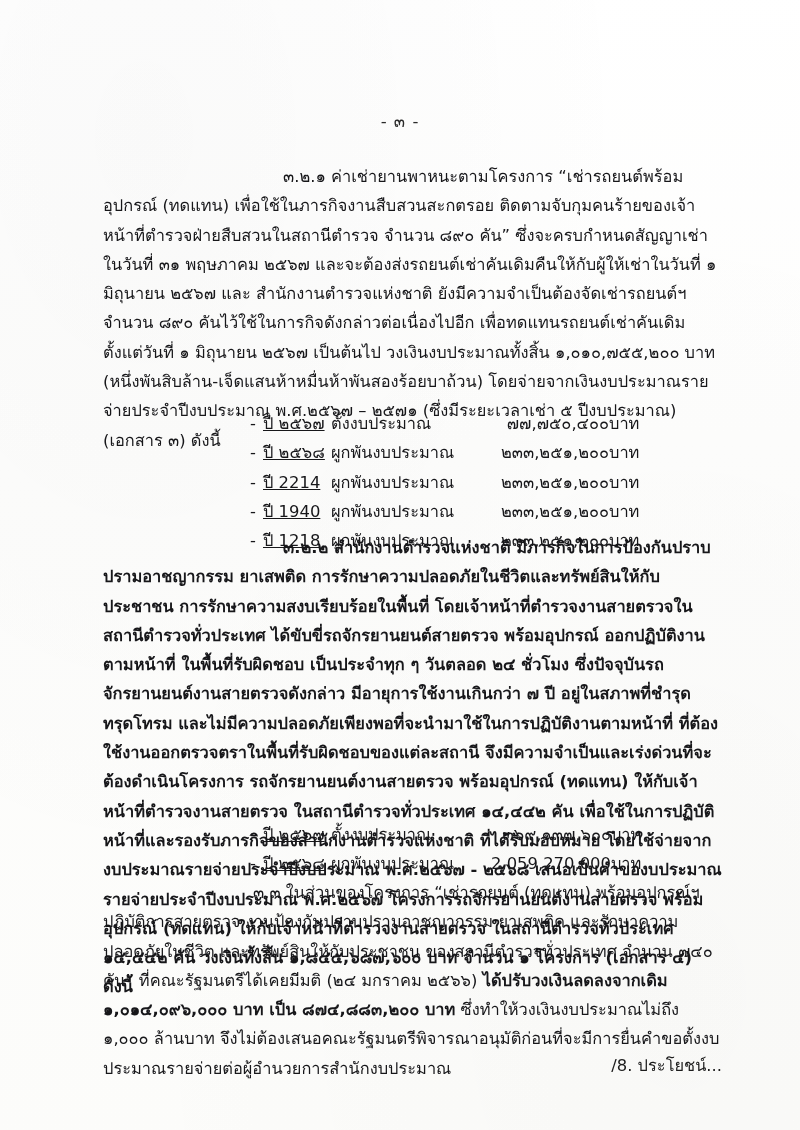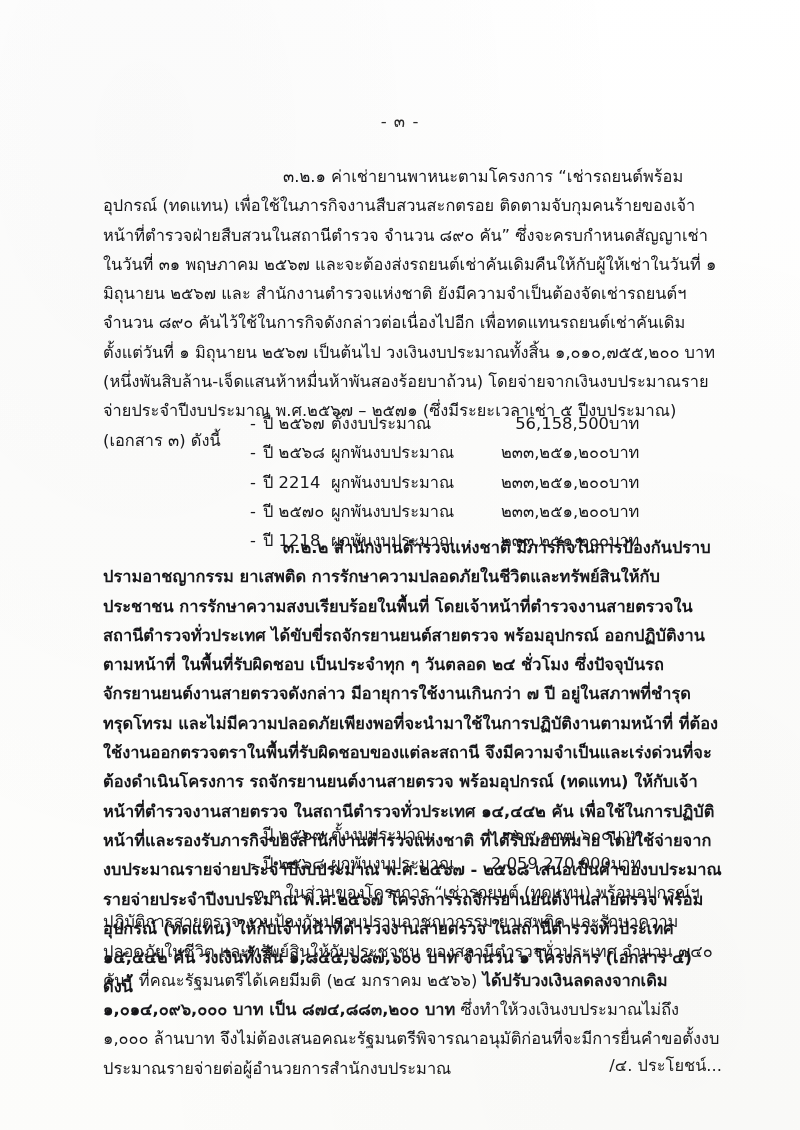--- a/index.html
+++ b/index.html
@@ -78,21 +78,21 @@
     font-size: 16.4px;
     line-height: 29.3px;
   }
   table.budget-table td {
     padding: 0;
     vertical-align: baseline;
     white-space: nowrap;
     color: #17171a;
   }
   td.bt-dash { width: 13px; }
-  td.bt-year { width: 68px; }
+  td.bt-year { width: 68px; text-decoration: underline; }
   td.bt-kind { width: 160px; }
   td.bt-amount { text-align: right; width: 118px; }
   td.bt-unit { padding-left: 9px; font-family: Liberation Serif, serif; }
 
   .table-block { position: absolute; left: 103px; width: 622px; }
 
   .footer-note {
     position: absolute;
     right: 78px;
     top: 1052px;
@@ -112,40 +112,40 @@
       <p class="para indent-2">๓.๒.๑ ค่าเช่ายานพาหนะตามโครงการ “เช่ารถยนต์พร้อมอุปกรณ์ (ทดแทน) เพื่อใช้ในภารกิจงานสืบสวนสะกตรอย ติดตามจับกุมคนร้ายของเจ้าหน้าที่ตำรวจฝ่ายสืบสวนในสถานีตำรวจ จำนวน ๘๙๐ คัน” ซึ่งจะครบกำหนดสัญญาเช่า ในวันที่ ๓๑ พฤษภาคม ๒๕๖๗ และจะต้องส่งรถยนต์เช่าคันเดิมคืนให้กับผู้ให้เช่าในวันที่ ๑ มิถุนายน ๒๕๖๗ และ สำนักงานตำรวจแห่งชาติ ยังมีความจำเป็นต้องจัดเช่ารถยนต์ฯ จำนวน ๘๙๐ คันไว้ใช้ในการกิจดังกล่าวต่อเนื่องไปอีก เพื่อทดแทนรถยนต์เช่าคันเดิม ตั้งแต่วันที่ ๑ มิถุนายน ๒๕๖๗ เป็นต้นไป วงเงินงบประมาณทั้งสิ้น ๑,๐๑๐,๗๕๕,๒๐๐ บาท (หนึ่งพันสิบล้าน-เจ็ดแสนห้าหมื่นห้าพันสองร้อยบาถ้วน) โดยจ่ายจากเงินงบประมาณรายจ่ายประจำปีงบประมาณ พ.ศ.๒๕๖๗ – ๒๕๗๑ (ซึ่งมีระยะเวลาเช่า ๕ ปีงบประมาณ) (เอกสาร ๓) ดังนี้</p>
     </div>
 
     <div class="table-block" style="top:409px;">
       <table class="budget-table">
         <tbody>
           <tr>
             <td class="bt-dash">-</td>
             <td class="bt-year">ปี ๒๕๖๗</td>
             <td class="bt-kind">ตั้งงบประมาณ</td>
-            <td class="bt-amount">56,158,500</td>
+            <td class="bt-amount">๗๗,๗๕๐,๔๐๐</td>
             <td class="bt-unit">บาท</td>
           </tr>
           <tr>
             <td class="bt-dash">-</td>
             <td class="bt-year">ปี ๒๕๖๘</td>
             <td class="bt-kind">ผูกพันงบประมาณ</td>
             <td class="bt-amount">๒๓๓,๒๕๑,๒๐๐</td>
             <td class="bt-unit">บาท</td>
           </tr>
           <tr>
             <td class="bt-dash">-</td>
             <td class="bt-year">ปี 2214</td>
             <td class="bt-kind">ผูกพันงบประมาณ</td>
             <td class="bt-amount">๒๓๓,๒๕๑,๒๐๐</td>
             <td class="bt-unit">บาท</td>
           </tr>
           <tr>
             <td class="bt-dash">-</td>
-            <td class="bt-year">ปี ๒๕๗๐</td>
+            <td class="bt-year">ปี 1940</td>
             <td class="bt-kind">ผูกพันงบประมาณ</td>
             <td class="bt-amount">๒๓๓,๒๕๑,๒๐๐</td>
             <td class="bt-unit">บาท</td>
           </tr>
           <tr>
             <td class="bt-dash">-</td>
             <td class="bt-year">ปี 1218</td>
             <td class="bt-kind">ผูกพันงบประมาณ</td>
             <td class="bt-amount">๒๓๓,๒๕๑,๒๐๐</td>
             <td class="bt-unit">บาท</td>
@@ -176,16 +176,16 @@
             <td class="bt-unit">บาท</td>
           </tr>
         </tbody>
       </table>
     </div>
 
     <div class="body-text" style="top:878px; height:160px;">
       <p class="para indent-3"><span>๓.๓ ในส่วนของโครงการ “เช่ารถยนต์ (ทดแทน) พร้อมอุปกรณ์ฯ ปฏิบัติการสายตรวจ งานป้องกันปราบปรามอาชญากรรม ยาเสพติด และรักษาความปลอดภัยในชีวิต และทรัพย์สินให้กับประชาชน ของสถานีตำรวจทั่วประเทศ จำนวน ๗๔๐ คัน” ที่คณะรัฐมนตรีได้เคยมีมติ (๒๔ มกราคม ๒๕๖๖) </span><span class="bold">ได้ปรับวงเงินลดลงจากเดิม ๑,๐๑๔,๐๙๖,๐๐๐ บาท เป็น ๘๗๔,๘๘๓,๒๐๐ บาท</span><span> ซึ่งทำให้วงเงินงบประมาณไม่ถึง ๑,๐๐๐ ล้านบาท จึงไม่ต้องเสนอคณะรัฐมนตรีพิจารณาอนุมัติก่อนที่จะมีการยื่นคำขอตั้งงบประมาณรายจ่ายต่อผู้อำนวยการสำนักงบประมาณ</span></p>
     </div>
 
-    <div class="footer-note">/๔. ประโยชน์...</div>
+    <div class="footer-note">/8. ประโยชน์...</div>
 
   </div>
 </div>
 
 </body></html>

